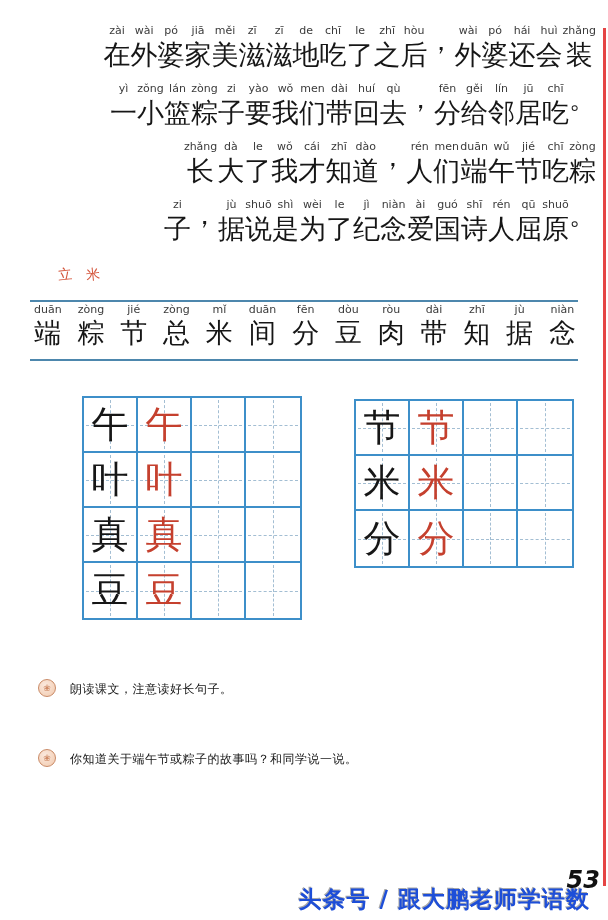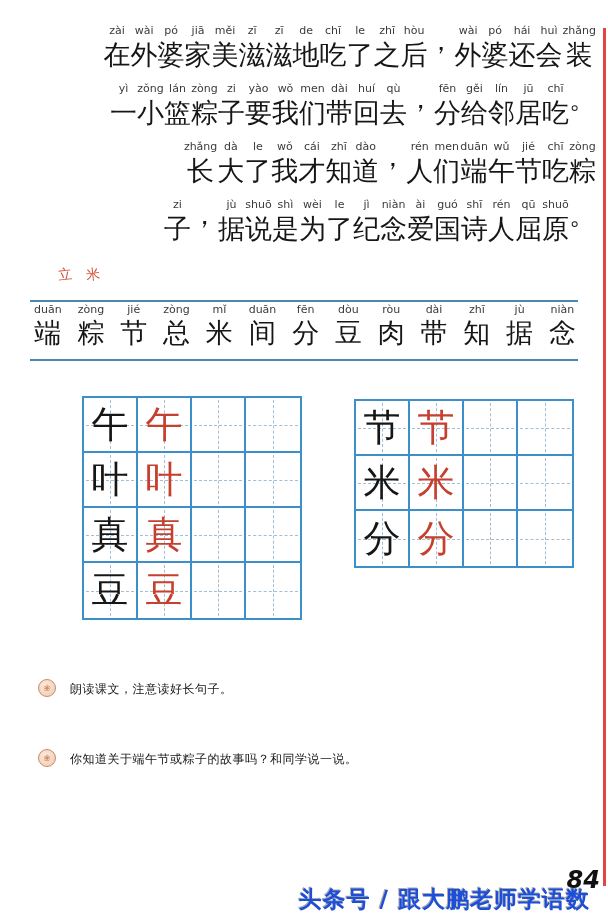--- a/index.html
+++ b/index.html
@@ -470,16 +470,16 @@
       <span class="bullet">❀</span>
       <span class="exercise-text">朗读课文，注意读好长句子。</span>
     </div>
     <div class="exercise">
       <span class="bullet">❀</span>
       <span class="exercise-text">你知道关于端午节或粽子的故事吗？和同学说一说。</span>
     </div>
   </div>
 
   <div id="watermark">头条号 / 跟大鹏老师学语数</div>
-  <div id="page-number">84</div>
+  <div id="page-number">53</div>
   <div id="page-edge"></div>
 
 </div>
 
 </body></html>

